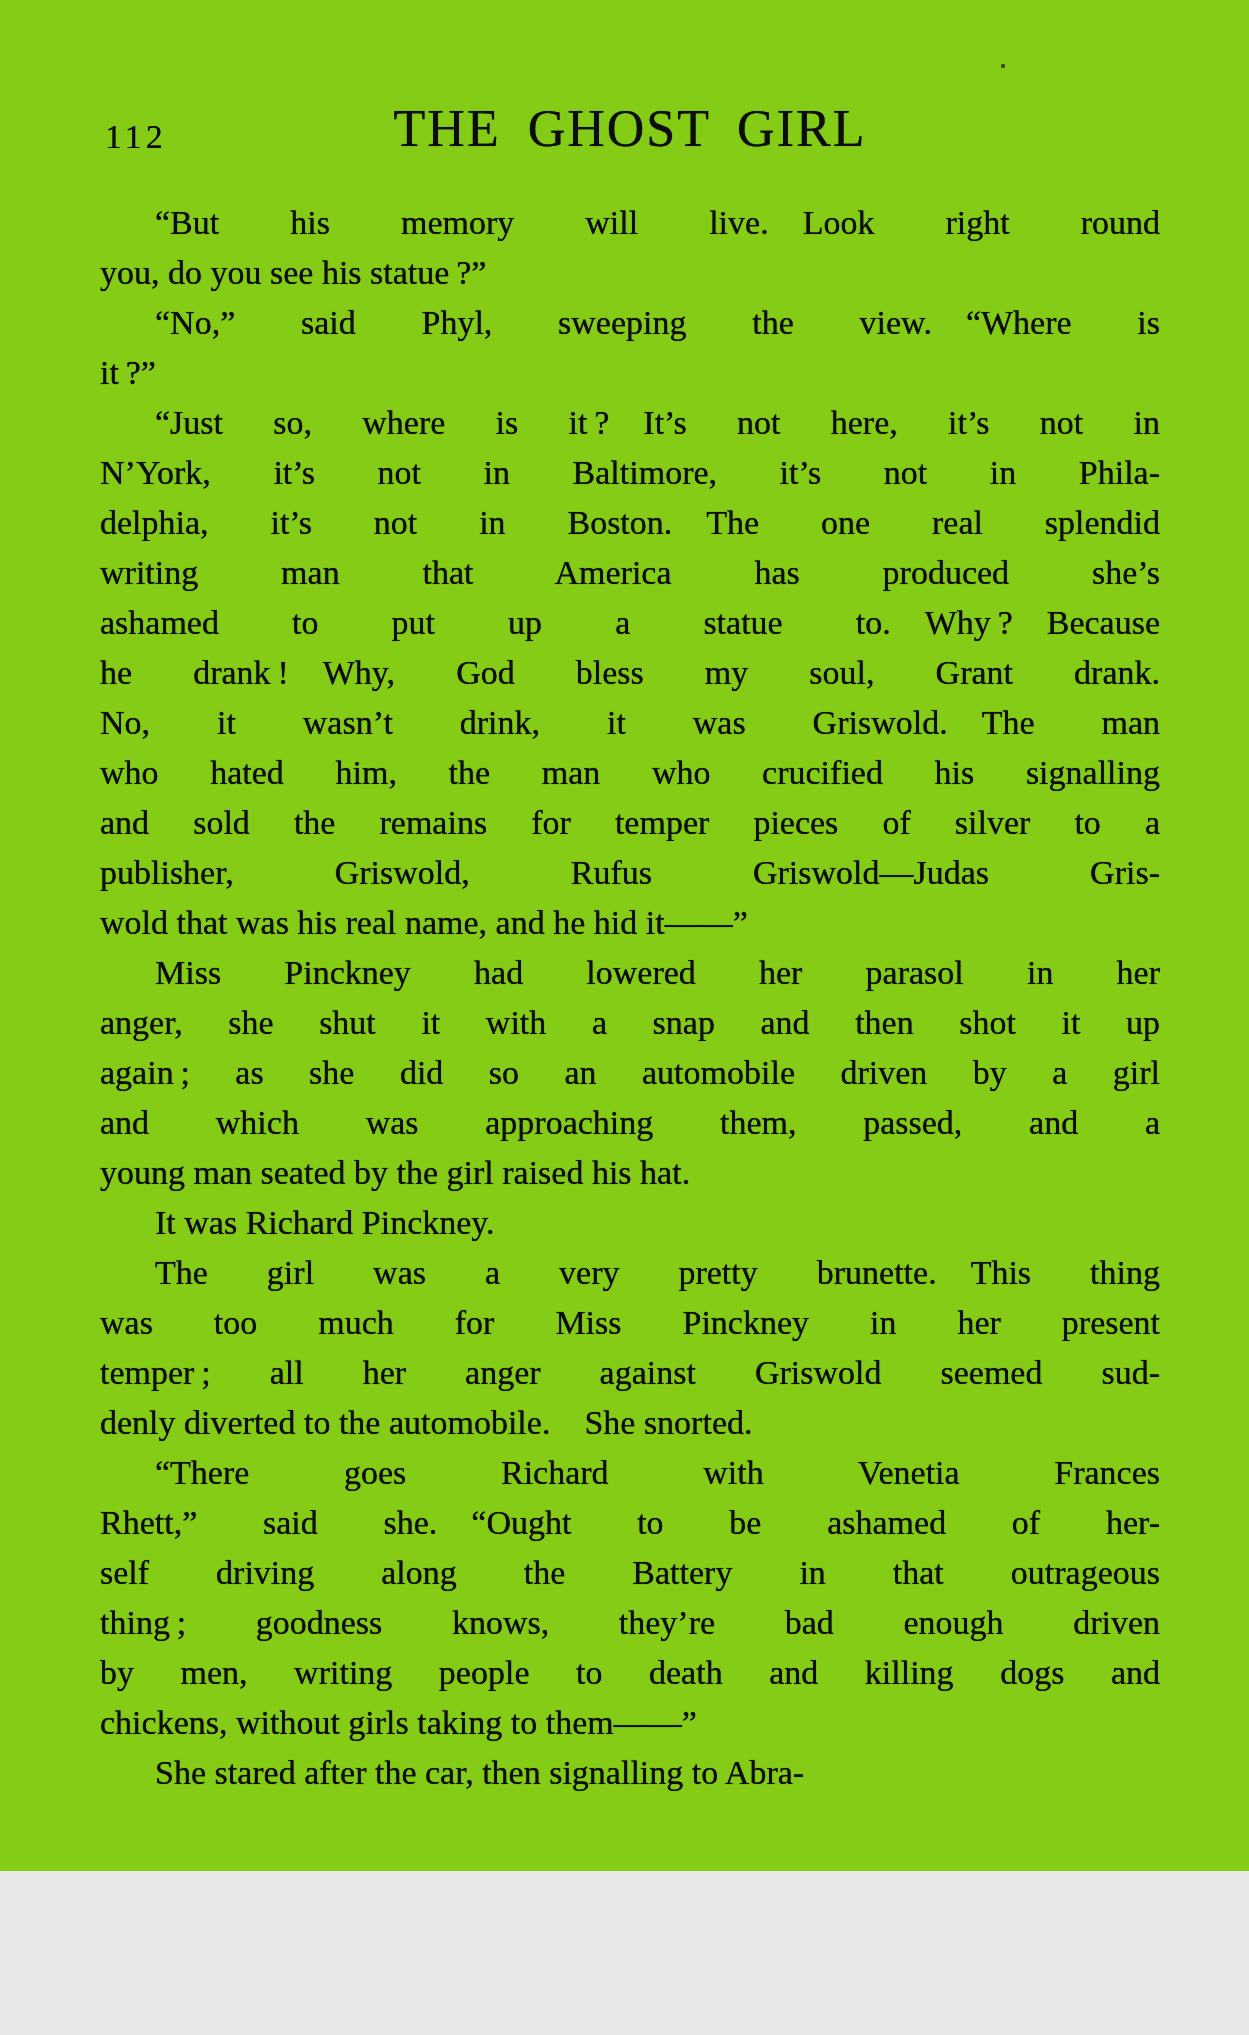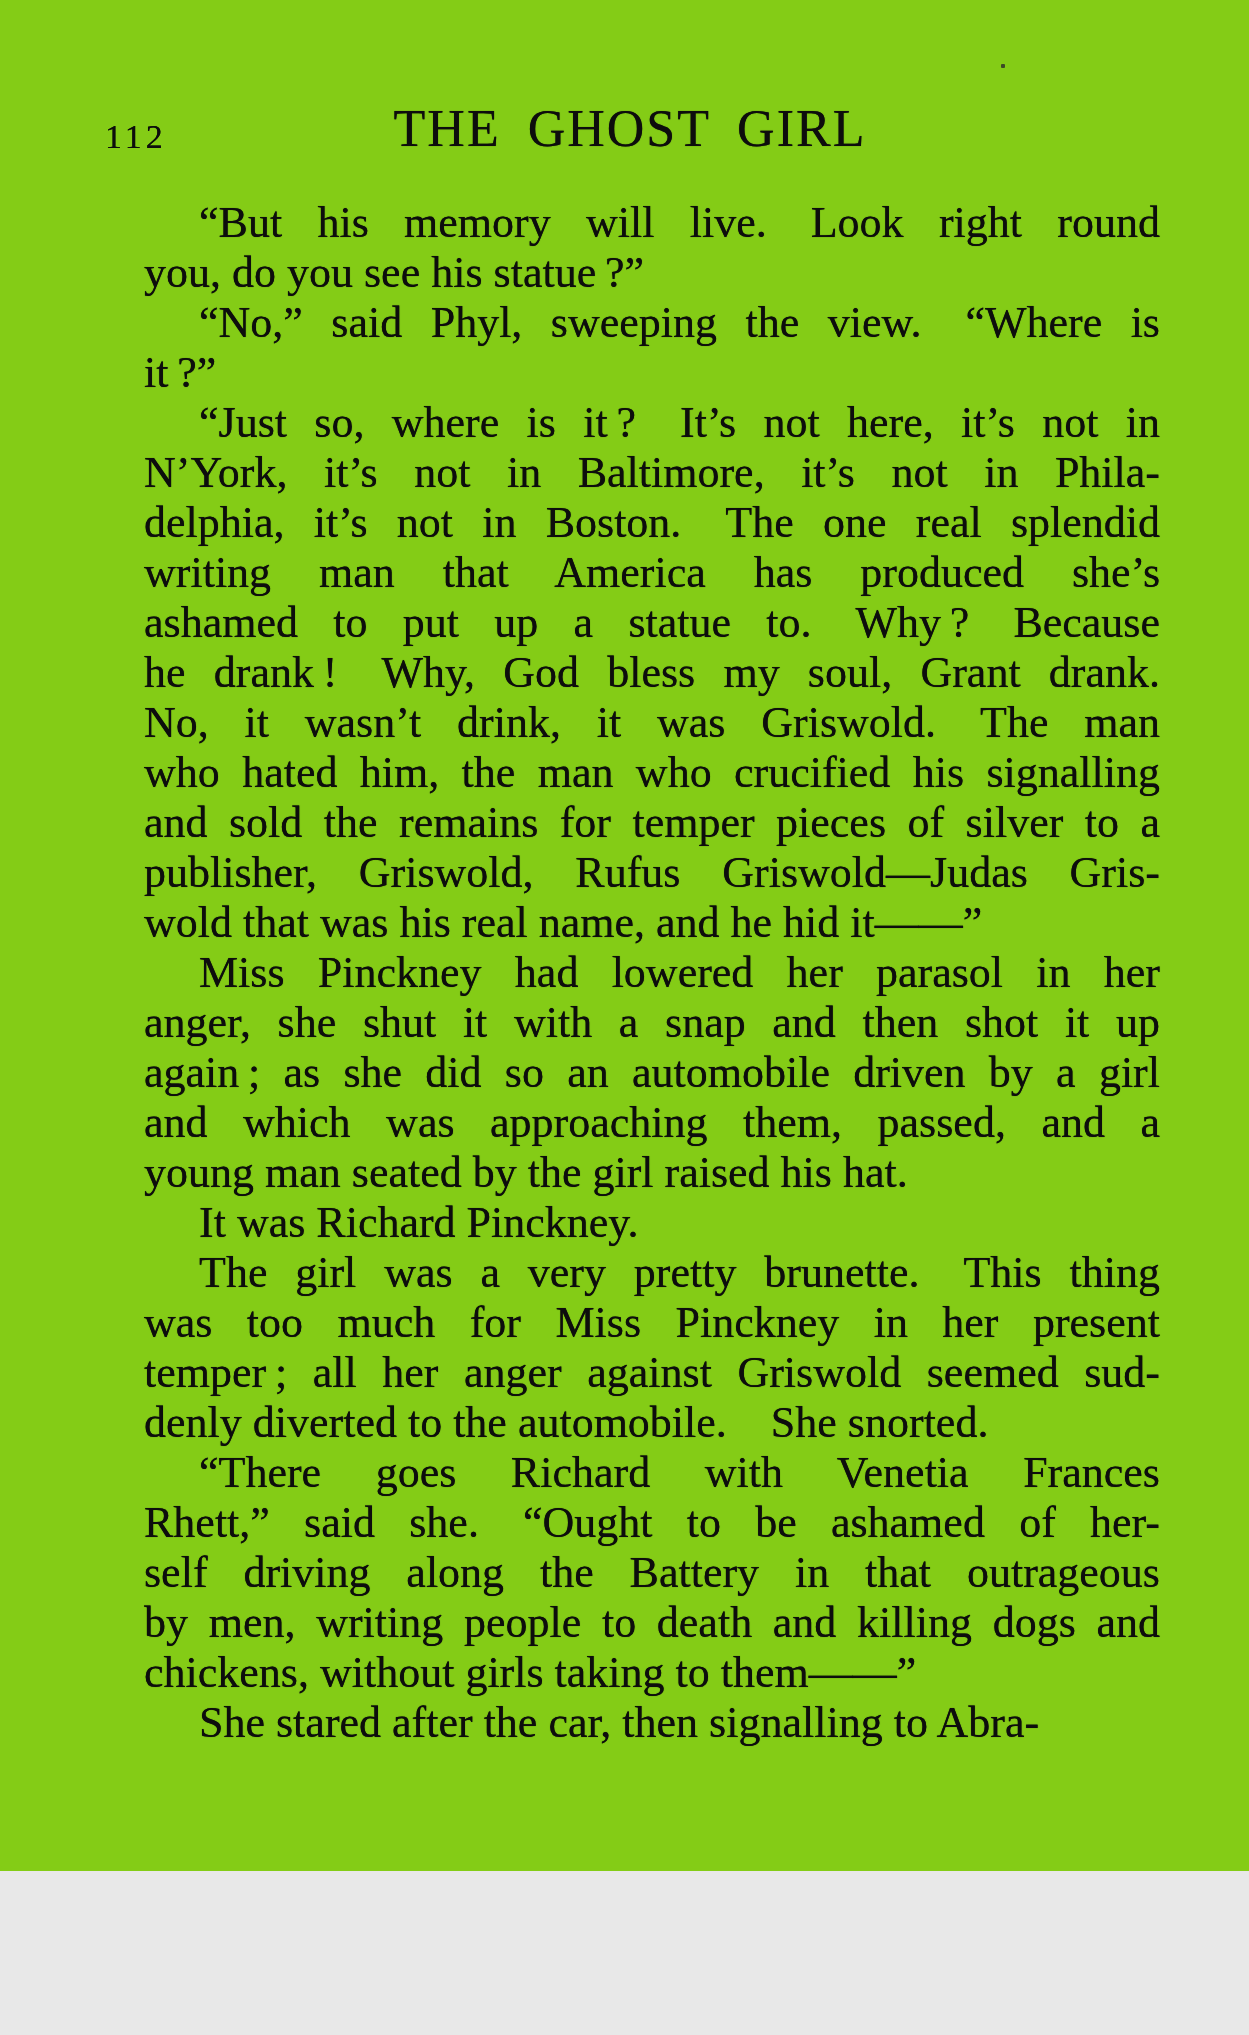--- a/index.html
+++ b/index.html
@@ -49,27 +49,26 @@
     position: absolute;
     top: 198px;
     left: 100px;
     width: 1060px;
   }
   .paragraph {
     margin: 0;
     padding: 0;
   }
   .line {
-    font-size: 44px;
+    font-size: 34px;
     line-height: 50px;
     white-space: pre-wrap;
     text-align: justify;
     text-align-last: justify;
     text-shadow: 0 0 0.7px rgba(0,0,0,0.9);
-    margin-left: 44px;
   }
   .line.para-first {
     text-indent: 55px;
   }
   .line.para-last {
     text-align-last: left;
   }
   
   .artifact {
     position: absolute;
@@ -125,20 +124,21 @@
       <div class="paragraph">
         <div class="line para-first">The girl was a very pretty brunette. This thing</div>
         <div class="line">was too much for Miss Pinckney in her present</div>
         <div class="line">temper ; all her anger against Griswold seemed sud-</div>
         <div class="line para-last">denly diverted to the automobile. She snorted.</div>
       </div>
       <div class="paragraph">
         <div class="line para-first">“There goes Richard with Venetia Frances</div>
         <div class="line">Rhett,” said she. “Ought to be ashamed of her-</div>
         <div class="line">self driving along the Battery in that outrageous</div>
+        <div class="line">thing ; goodness knows, they’re bad enough driven</div>
         <div class="line">by men, writing people to death and killing dogs and</div>
         <div class="line para-last">chickens, without girls taking to them——”</div>
       </div>
       <div class="paragraph">
         <div class="line para-first para-last">She stared after the car, then signalling to Abra-</div>
       </div>
     </div>
 
   <div class="artifact a1"></div>
   <div class="artifact a2"></div>

